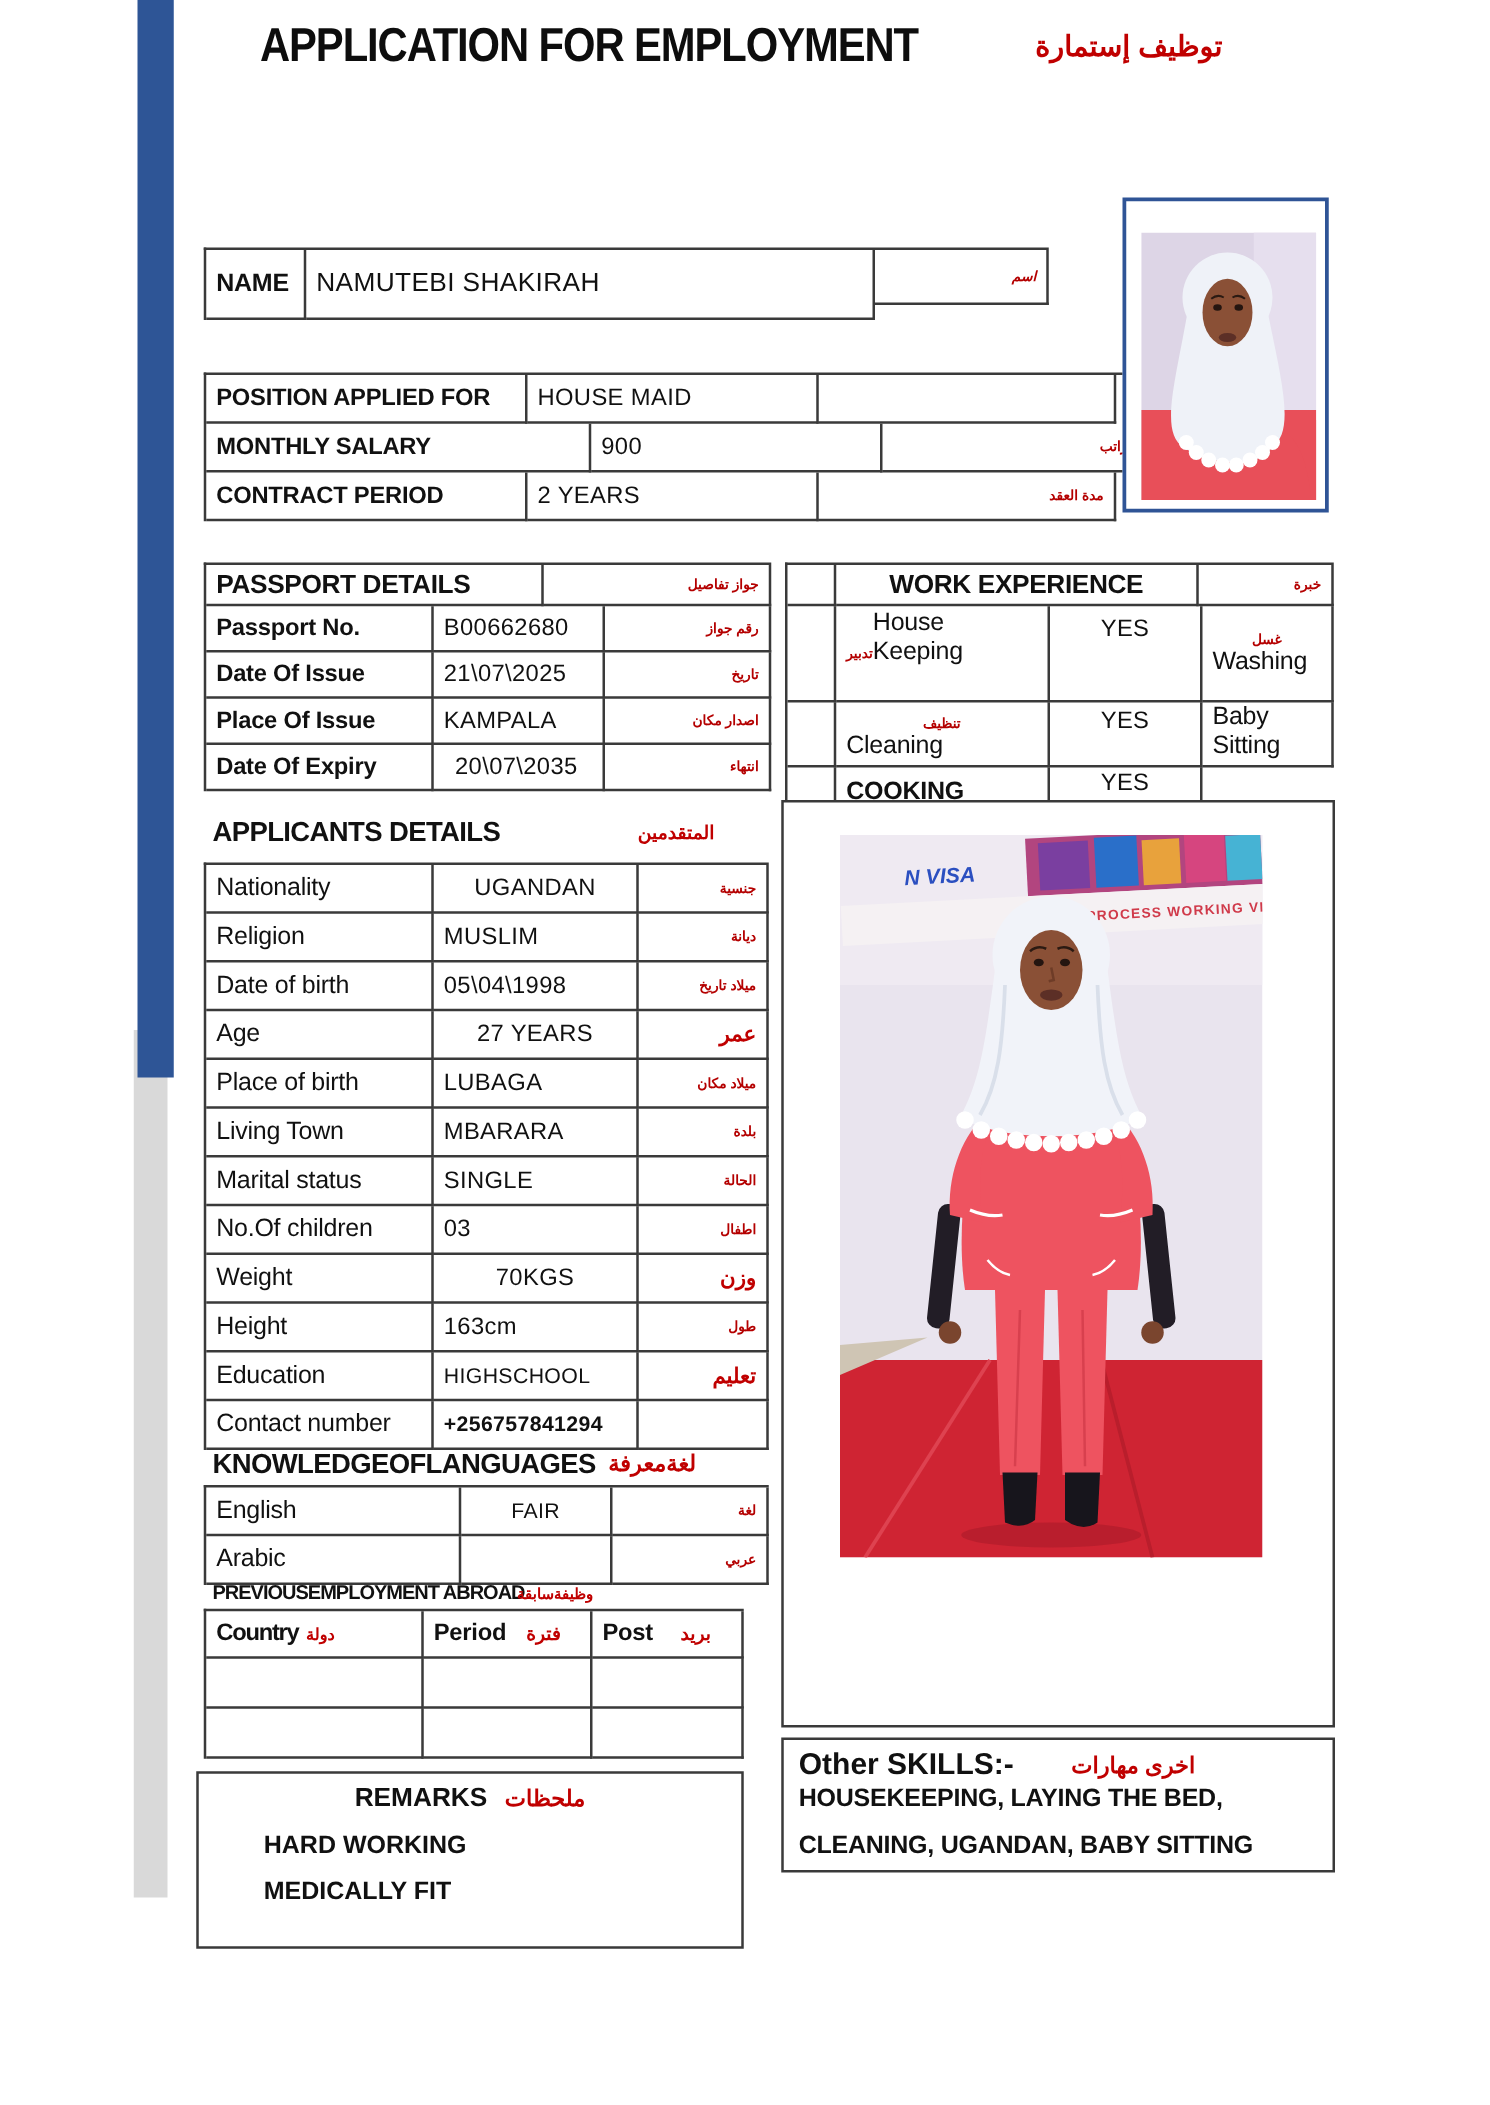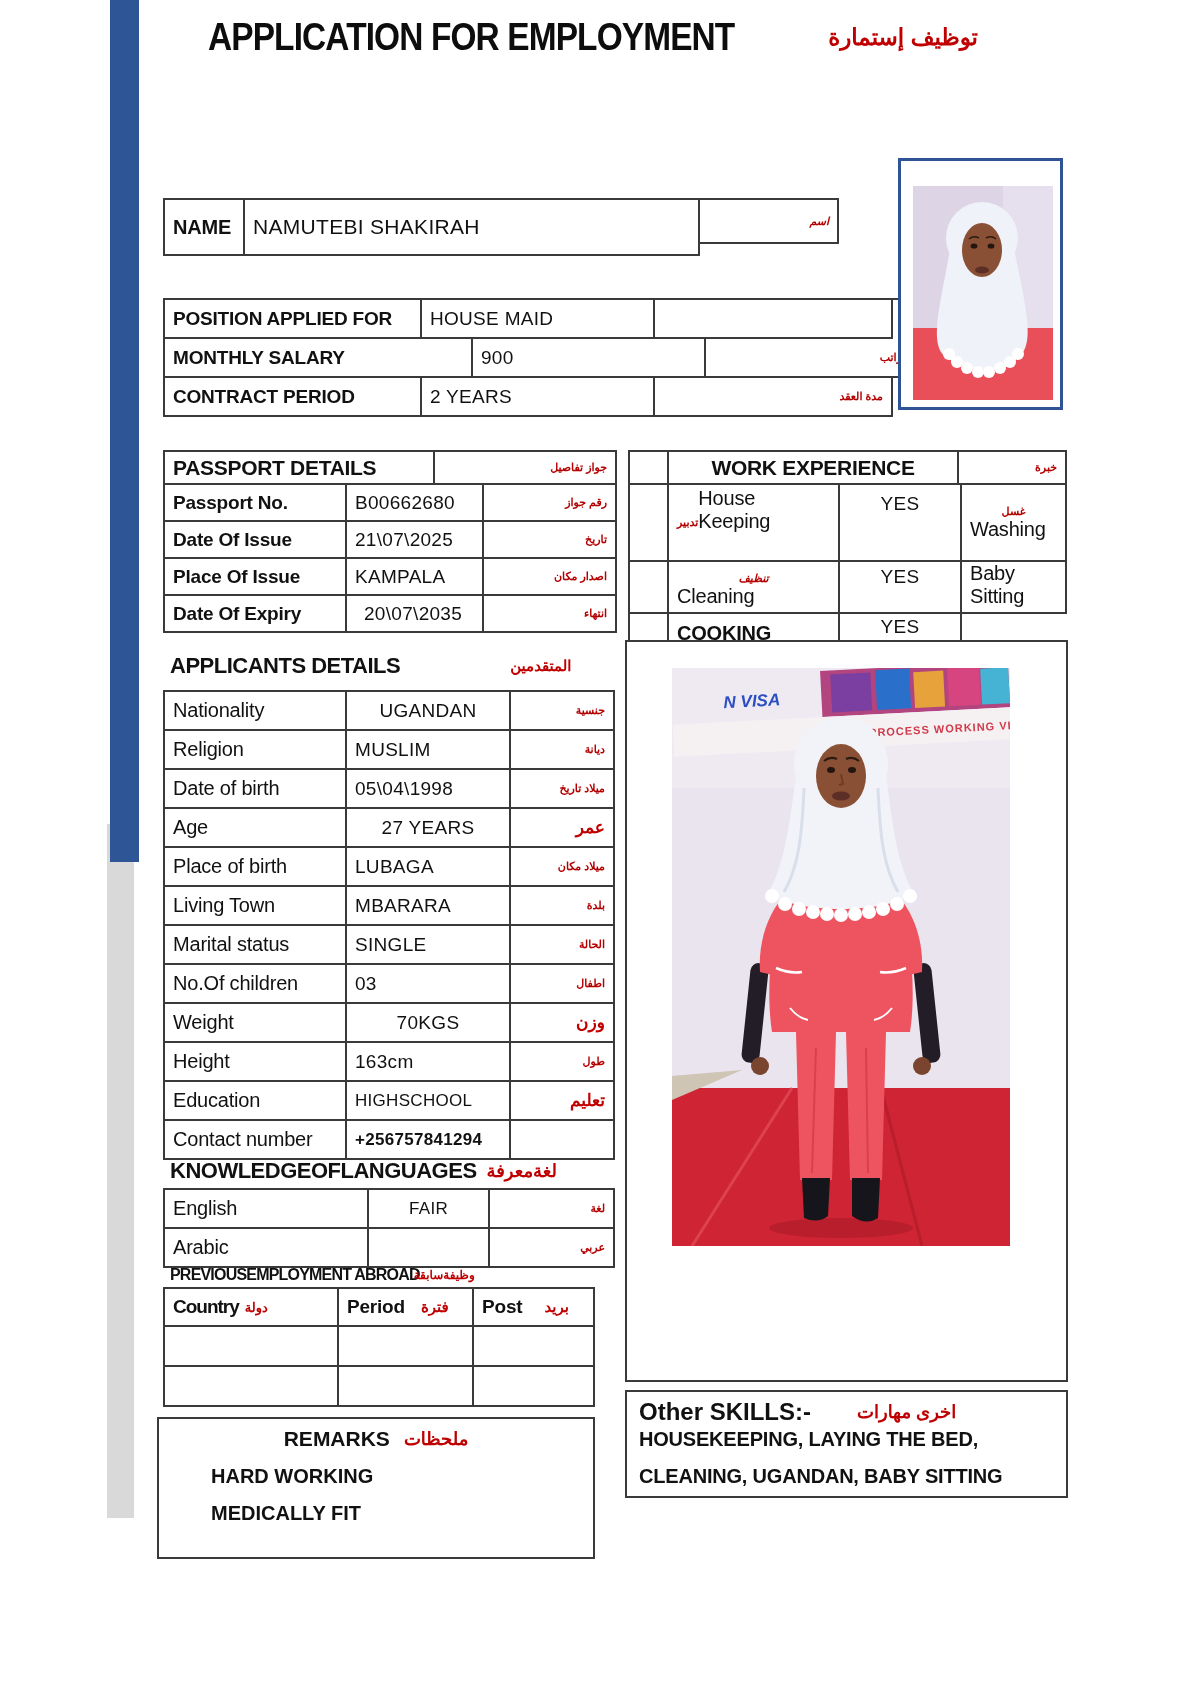--- a/index.html
+++ b/index.html
@@ -149,21 +149,21 @@
       </div>
       <div class="cell val" style="width:122px;height:77px;justify-content:center;align-items:flex-start;padding-top:8px;">YES</div>
       <div class="cell" style="width:105px;height:77px;flex-direction:column;align-items:flex-start;justify-content:center;">
         <span class="ar-tiny" style="align-self:center;">غسل</span>
         <span class="lbl-reg">Washing</span>
       </div>
     </div>
     <div class="trow">
       <div class="cell" style="width:39px;height:52px;"></div>
       <div class="cell" style="width:171px;height:52px;flex-direction:column;align-items:flex-start;justify-content:flex-end;padding-bottom:4px;">
-        <span class="ar-tiny" style="align-self:center;font-style:italic;">تنظيف</span>
+        <span class="ar-tiny" style="align-self:center;">تنظيف</span>
         <span class="lbl-reg">Cleaning</span>
       </div>
       <div class="cell val" style="width:122px;height:52px;justify-content:center;align-items:flex-start;padding-top:4px;">YES</div>
       <div class="cell" style="width:105px;height:52px;flex-direction:column;align-items:flex-start;justify-content:flex-end;padding-bottom:4px;">
 
         <span class="lbl-reg">Baby Sitting</span>
       </div>
     </div>
     <div class="trow">
       <div class="cell" style="width:39px;height:40px;"></div>

